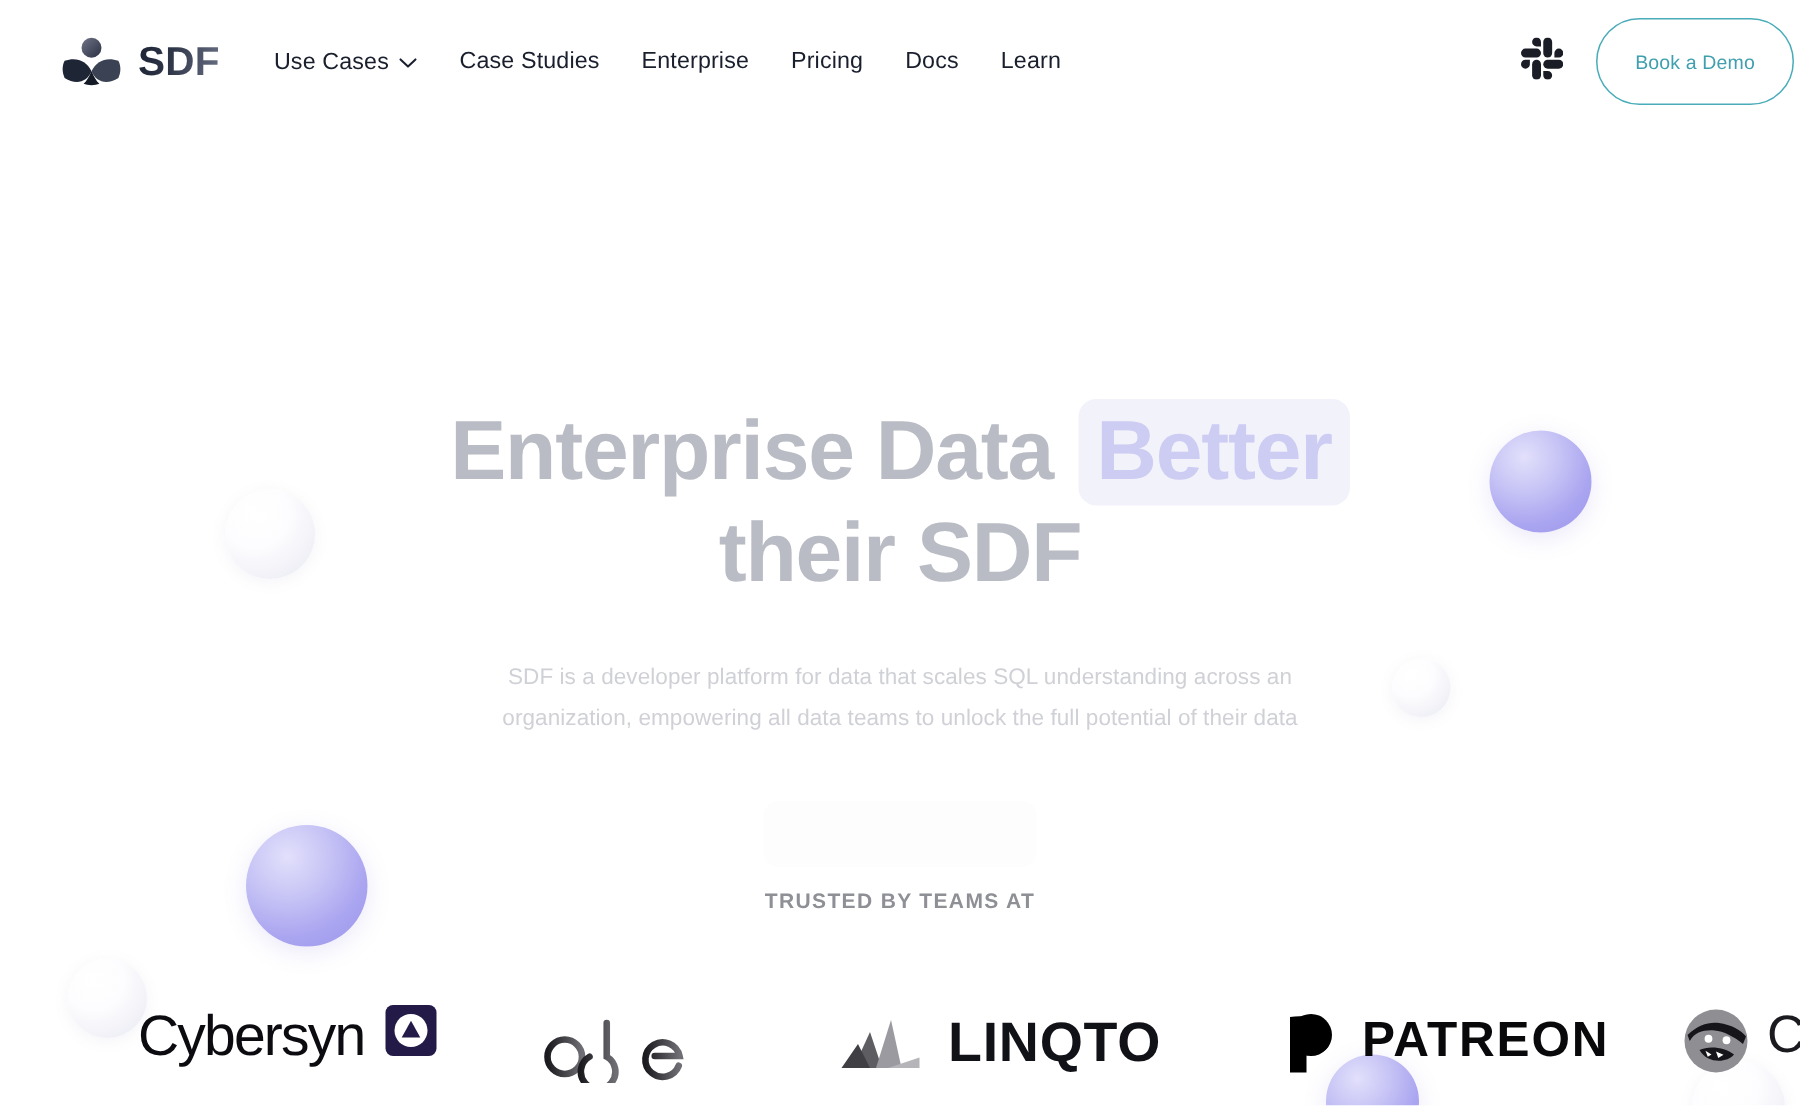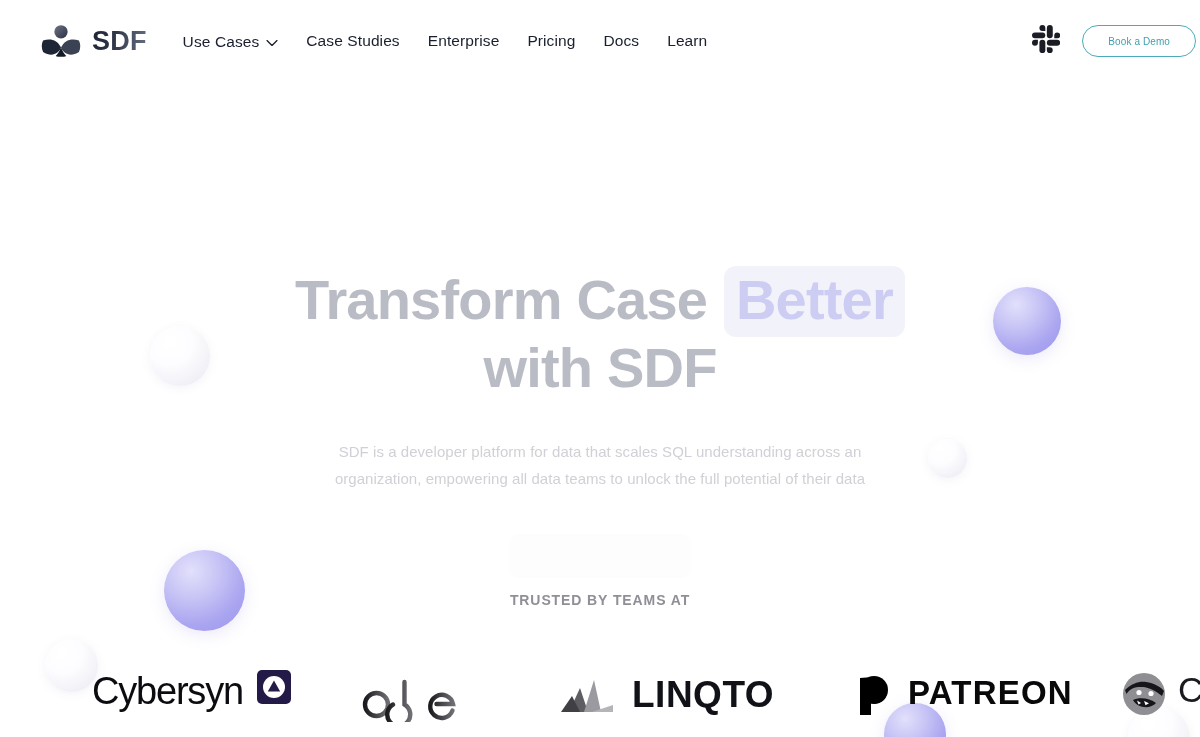--- a/index.html
+++ b/index.html
@@ -77,26 +77,26 @@
     display: flex;
     align-items: center;
     gap: 22px;
   }
   .slack-icon { display: block; cursor: pointer; }
 
   .demo-btn {
     display: inline-flex;
     align-items: center;
     justify-content: center;
-    height: 32px;
+    height: 58px;
     padding: 0 25px;
     border: 1.6px solid #4aacb9;
     border-radius: 999px;
     color: #3f9fae;
-    font-size: 10px;
+    font-size: 13px;
     background: transparent;
     cursor: pointer;
     white-space: nowrap;
     font-family: "Liberation Sans", sans-serif;
     letter-spacing: 0.1px;
   }
 
   
   .sphere {
     position: absolute;
@@ -320,23 +320,23 @@
         </svg>
       </span>
 
       <button class="demo-btn">Book a Demo</button>
     </div>
   </header>
 
   <section class="hero">
 
     <h1 class="headline">
-      <span>Transform Case </span><span class="hl-highlight">Better</span>
+      <span>Enterprise Data </span><span class="hl-highlight">Better</span>
       <br>
-      <span>with SDF</span>
+      <span>their SDF</span>
     </h1>
 
     <p class="subhead">SDF is a developer platform for data that scales SQL understanding across an organization, empowering all data teams to unlock the full potential of their data</p>
 
     <div class="ghost-cta"></div>
 
     <div class="trusted-label">TRUSTED BY TEAMS AT</div>
   </section>
 
   <div class="logos">

